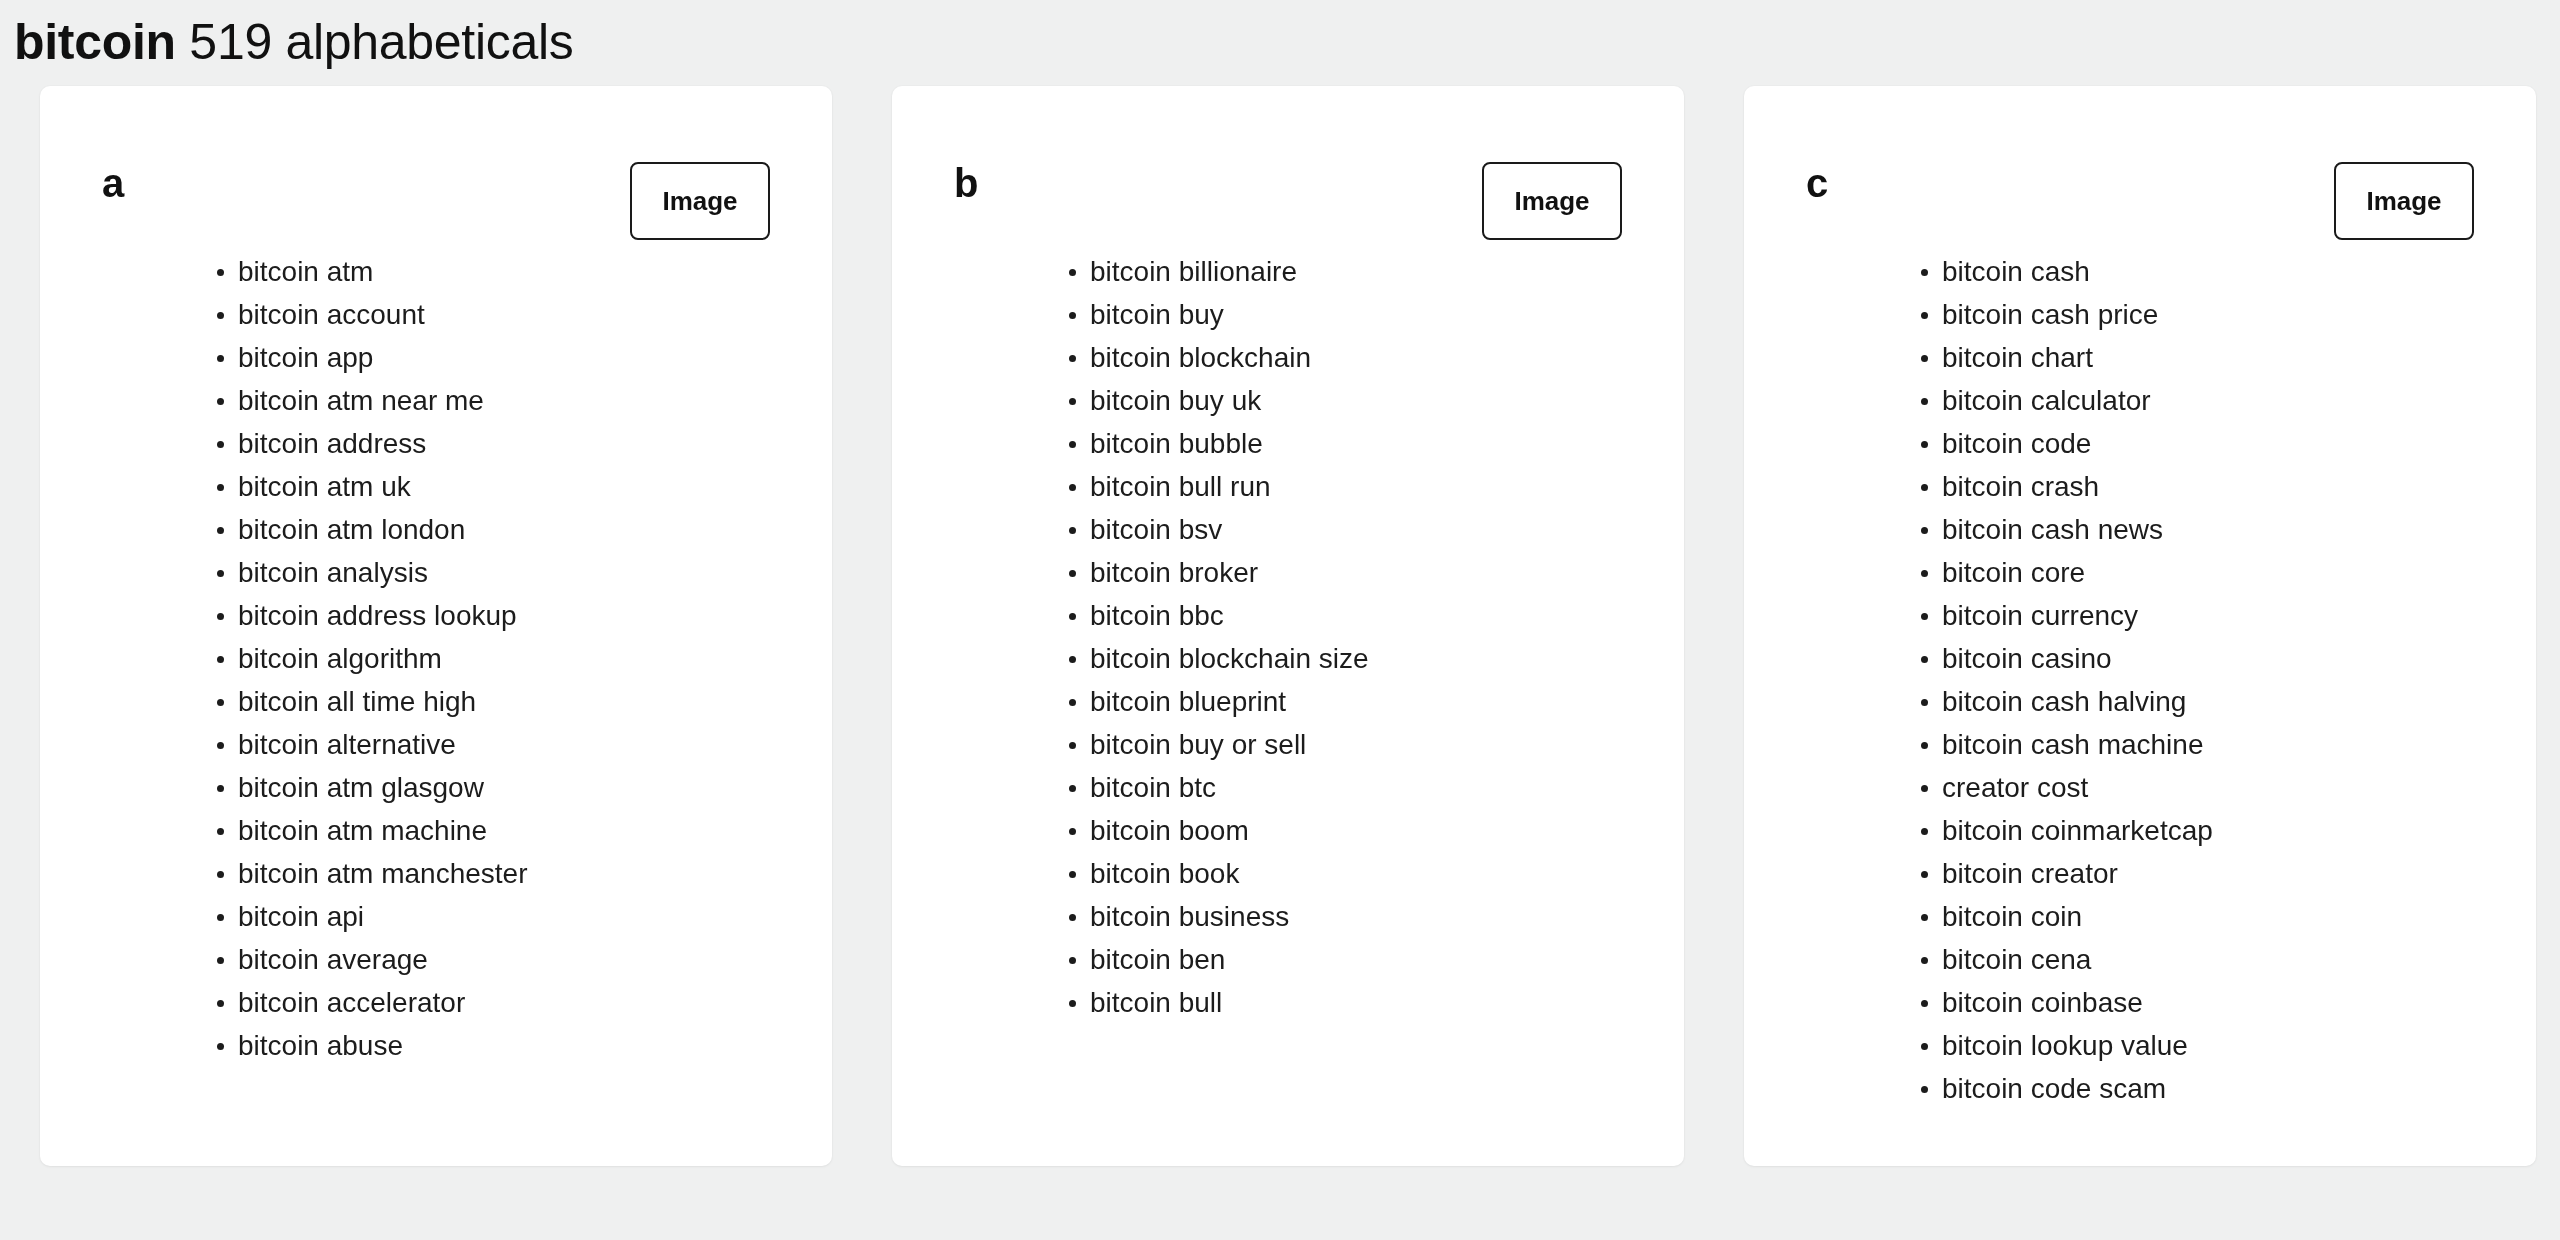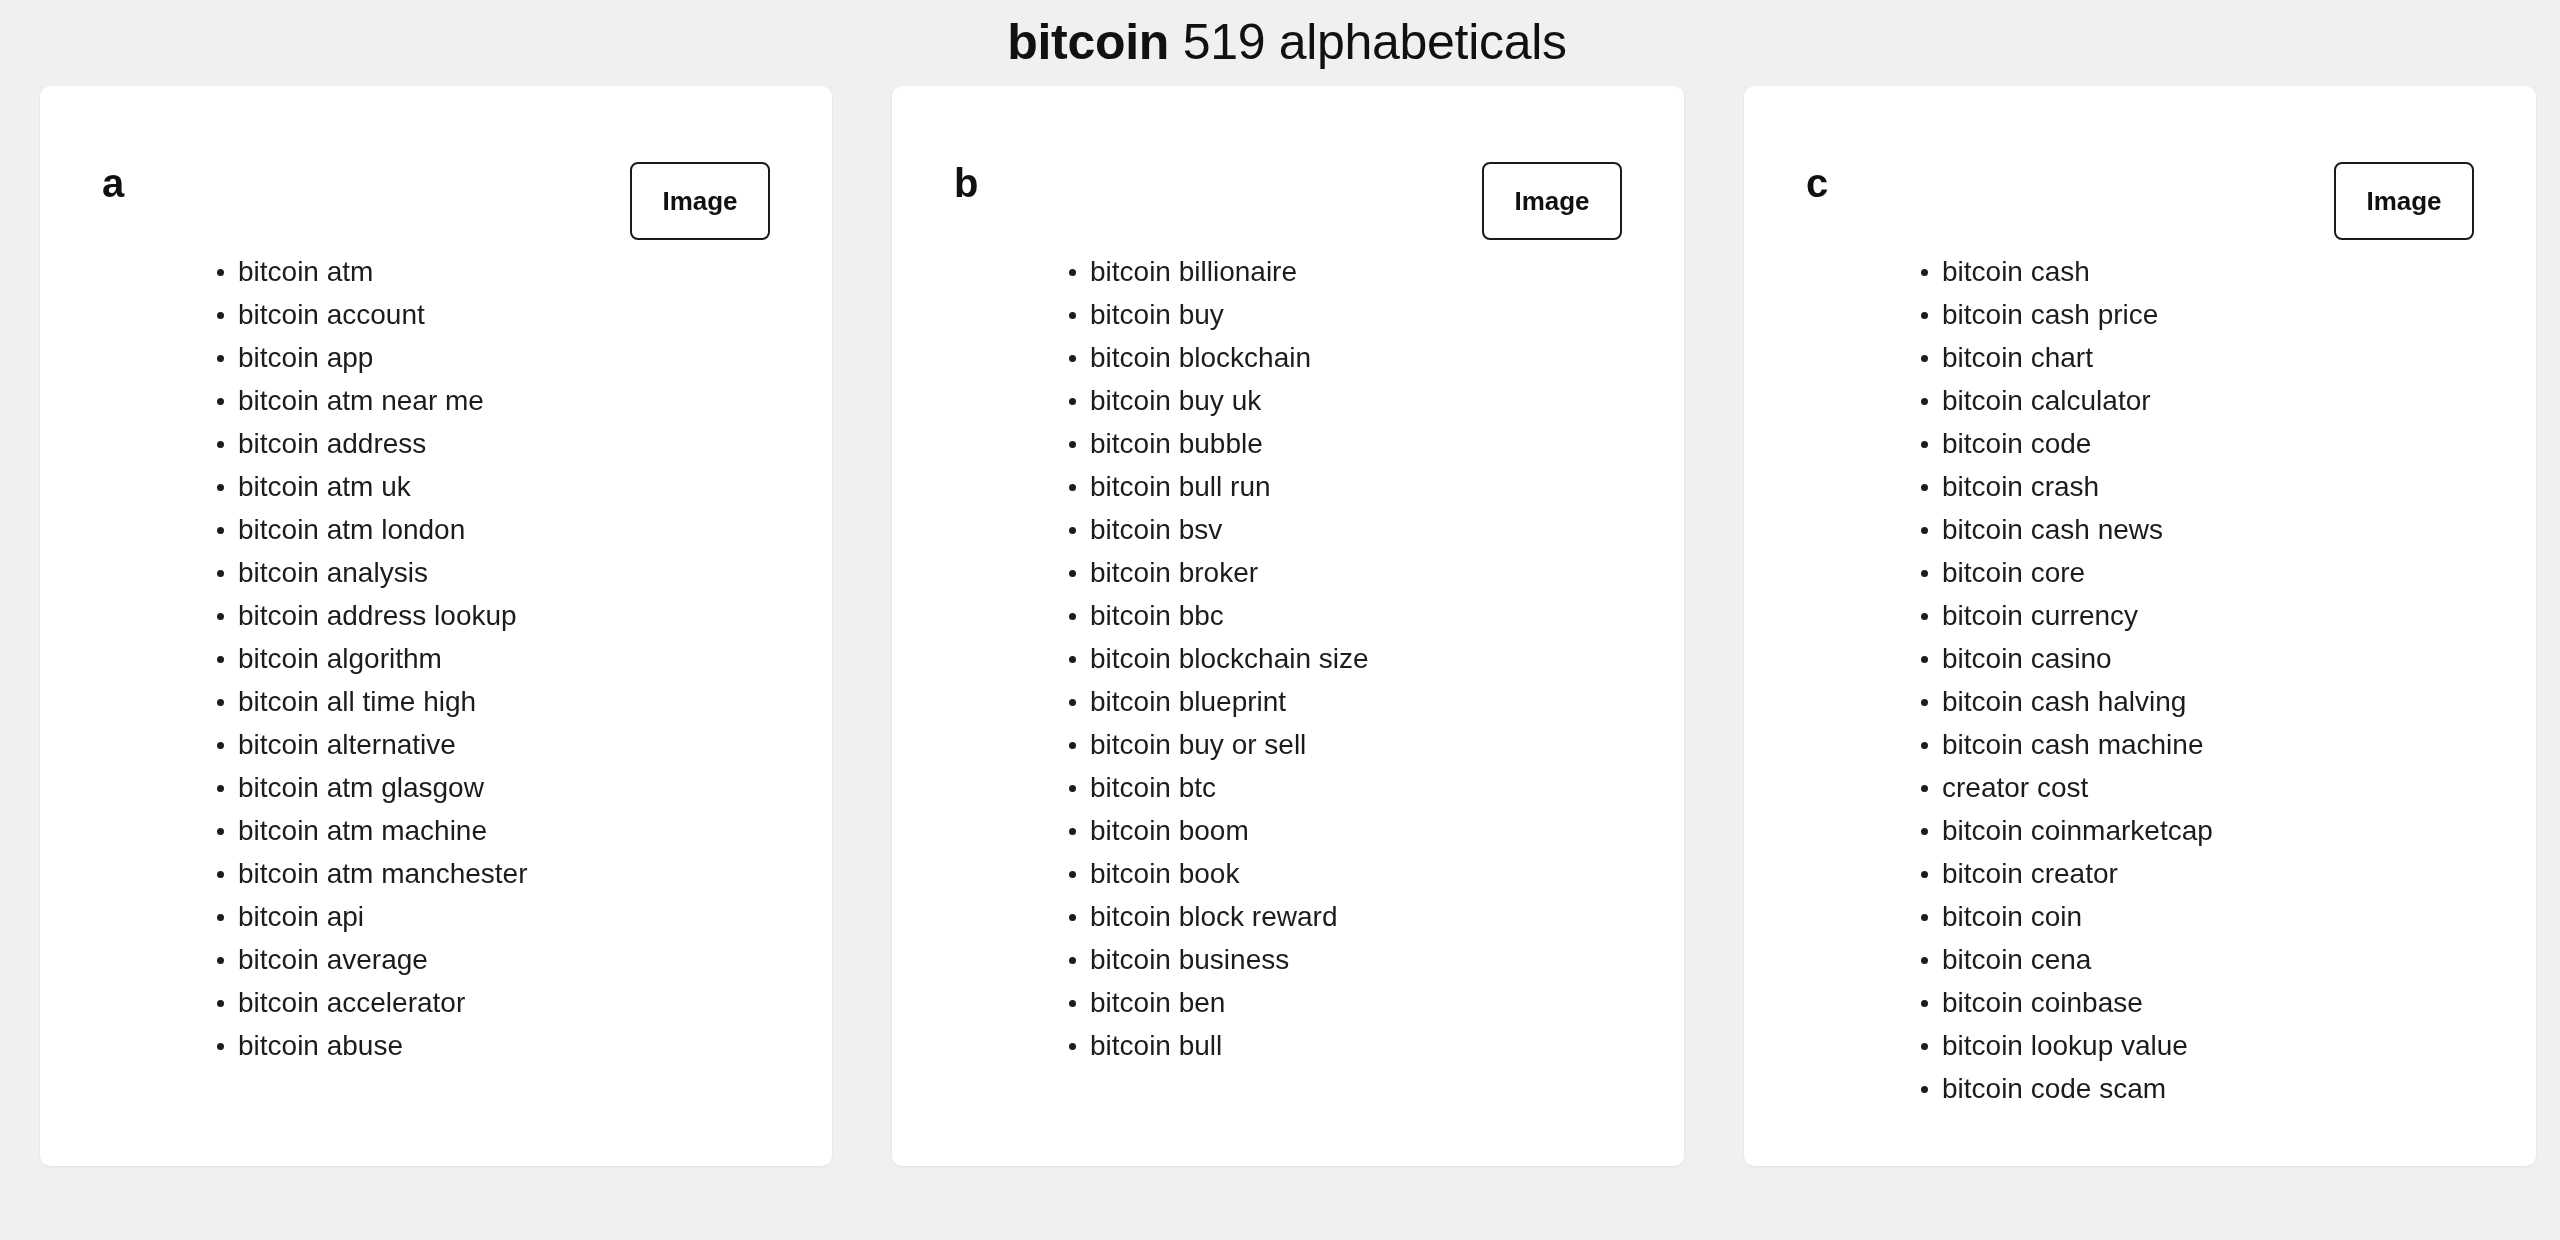--- a/index.html
+++ b/index.html
@@ -15,21 +15,20 @@
     font-family: "Liberation Sans", sans-serif;
     color: #1a1a1a;
     -webkit-font-smoothing: antialiased;
   }
 
   
   .page-header {
     padding: 14px 0 0 14px;
     height: 86px;
     box-sizing: border-box;
-    text-align: center;
   }
   .page-title {
     font-size: 50px;
     line-height: 1.12;
     font-weight: 400;
     color: #111111;
     letter-spacing: -0.3px;
     white-space: nowrap;
     margin: 0;
   }
@@ -167,21 +166,20 @@
         <li class="kw-item">bitcoin bull run</li>
         <li class="kw-item">bitcoin bsv</li>
         <li class="kw-item">bitcoin broker</li>
         <li class="kw-item">bitcoin bbc</li>
         <li class="kw-item">bitcoin blockchain size</li>
         <li class="kw-item">bitcoin blueprint</li>
         <li class="kw-item">bitcoin buy or sell</li>
         <li class="kw-item">bitcoin btc</li>
         <li class="kw-item">bitcoin boom</li>
         <li class="kw-item">bitcoin book</li>
-        <li class="kw-item">bitcoin block reward</li>
         <li class="kw-item">bitcoin business</li>
         <li class="kw-item">bitcoin ben</li>
         <li class="kw-item">bitcoin bull</li>
       </ul>
     </div>
     <div class="card">
       <div class="card-head">
         <h2 class="card-letter">c</h2>
         <button class="image-btn">Image</button>
       </div>

